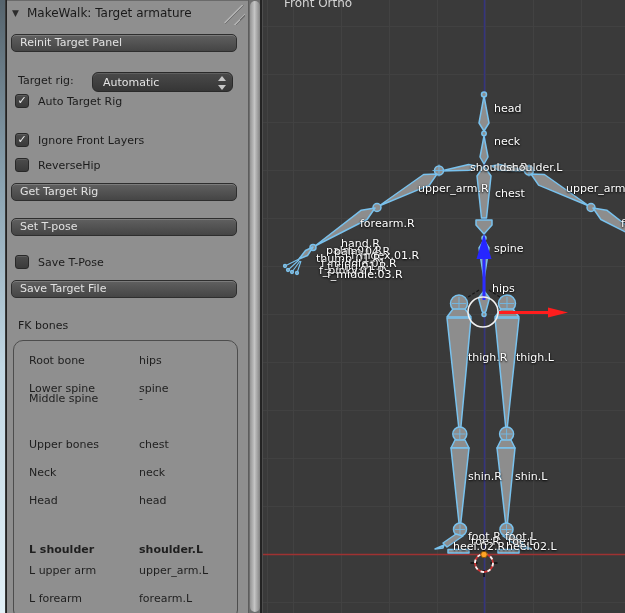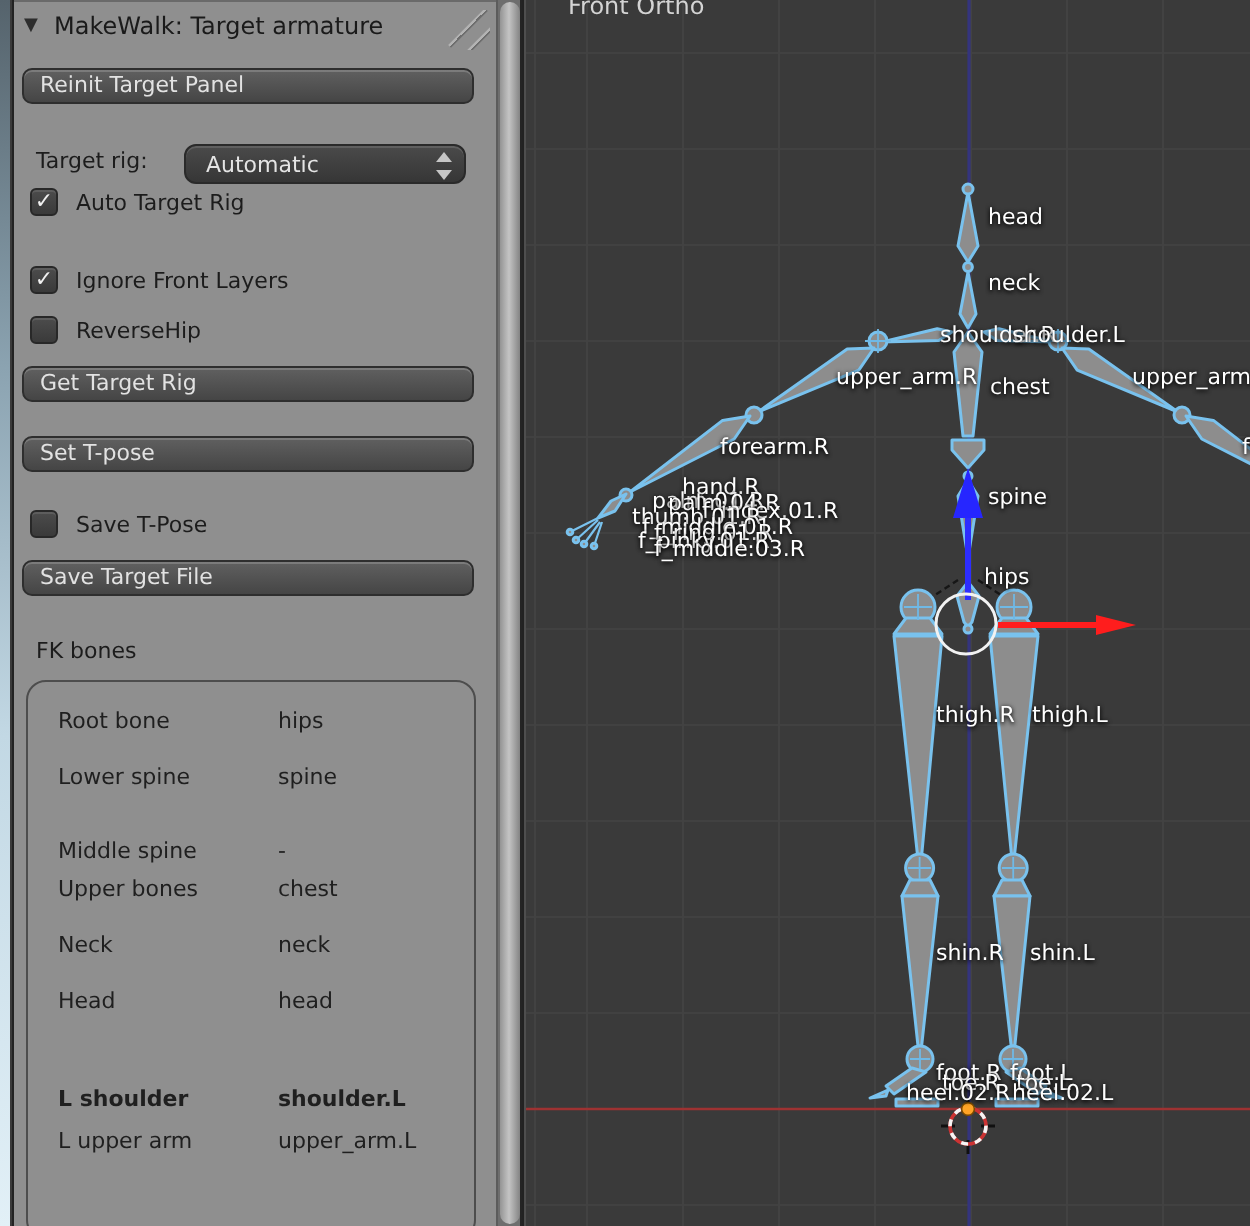--- a/index.html
+++ b/index.html
@@ -128,21 +128,21 @@
 
     <div class="fk-box" id="fk-box">
         <div class="fk-row" style="top: 13px;">
           <span class="k">Root bone</span>
           <span class="v">hips</span>
         </div>
         <div class="fk-row" style="top: 41px; text-align: right;">
           <span class="k">Lower spine</span>
           <span class="v">spine</span>
         </div>
-        <div class="fk-row" style="top: 78px;">
+        <div class="fk-row" style="top: 51px;">
           <span class="k">Middle spine</span>
           <span class="v">-</span>
         </div>
         <div class="fk-row" style="top: 97px;">
           <span class="k">Upper bones</span>
           <span class="v">chest</span>
         </div>
         <div class="fk-row" style="top: 125px;">
           <span class="k">Neck</span>
           <span class="v">neck</span>
@@ -151,20 +151,24 @@
           <span class="k">Head</span>
           <span class="v">head</span>
         </div>
         <div class="fk-row" style="top: 202px; font-weight: bold;">
           <span class="k">L shoulder</span>
           <span class="v">shoulder.L</span>
         </div>
         <div class="fk-row" style="top: 223px;">
           <span class="k">L upper arm</span>
           <span class="v">upper_arm.L</span>
+        </div>
+        <div class="fk-row" style="top: 251px;">
+          <span class="k">L forearm</span>
+          <span class="v">forearm.L</span>
         </div>
       </div>
   </div>
 
   <div class="scrollbar">
     <div class="thumb"></div>
   </div>
 
   <div class="viewport">
     <div class="view-label">Front Ortho</div>

